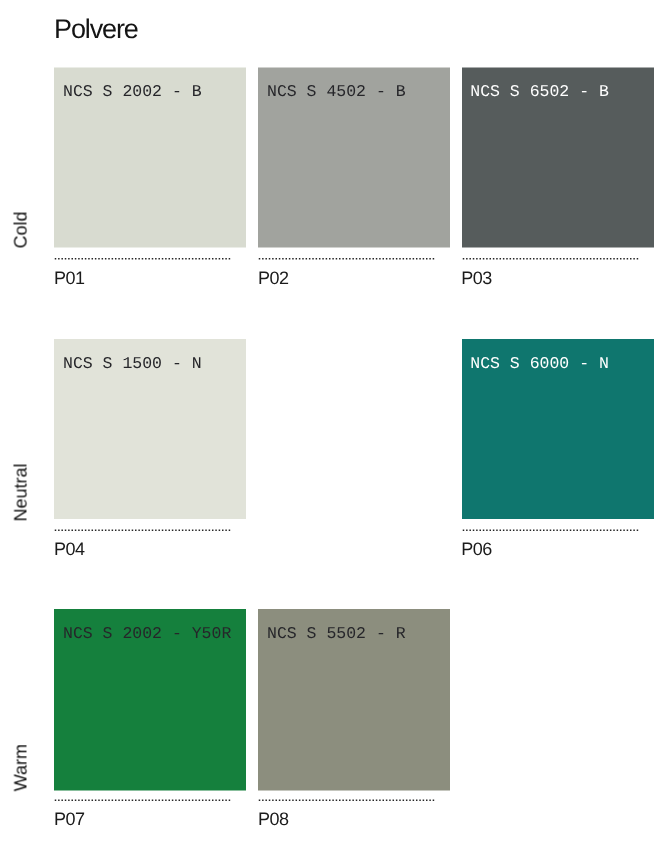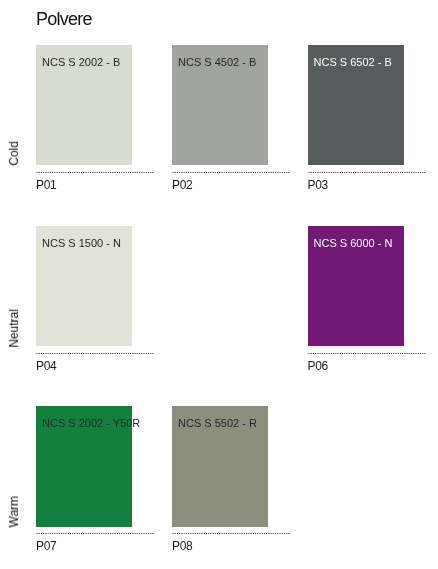--- a/index.html
+++ b/index.html
@@ -52,23 +52,24 @@
     line-height: 12px;
   }
 
   .cell { position: absolute; top: 0; width: 118px; }
   .cell-1 { left: 36px; }
   .cell-2 { left: 172px; }
   .cell-3 { left: 307.5px; }
 
   .swatch {
     position: relative;
-    width: 96px;
+    width: 128px;
     height: 120.5px;
     box-sizing: border-box;
+    font-family: Liberation Mono, monospace;
   }
   .swatch-name {
     position: absolute;
     transform: translateZ(0);
     left: 6px;
     top: 12px;
     font-size: 11px;
     line-height: 11px;
     white-space: nowrap;
   }
@@ -142,21 +143,21 @@
         <div class="swatch-name" style="color: rgb(38, 38, 42);">NCS S 1500 - N</div>
       </div>
       <svg class="dotted" viewBox="0 0 118 3" width="118" height="3">
           <line x1="0.5" y1="1.5" x2="117.5" y2="1.5" stroke-width="1" stroke-dasharray="1 1.23" stroke="#262626"></line>
         </svg>
       <div class="code">P04</div>
     </div>
 
 
     <div class="cell cell-3">
-      <div class="swatch" style="background: #701a75; padding-left: 40px;">
+      <div class="swatch" style="background: #0f766e; padding-left: 40px;">
         <div class="swatch-name" style="color: rgb(255, 255, 255);">NCS S 6000 - N</div>
       </div>
       <svg class="dotted" viewBox="0 0 118 3" width="118" height="3">
           <line x1="0.5" y1="1.5" x2="117.5" y2="1.5" stroke-width="1" stroke-dasharray="1 1.23" stroke="#262626"></line>
         </svg>
       <div class="code">P06</div>
     </div>
   </div>
 
   <div class="row row-3">

